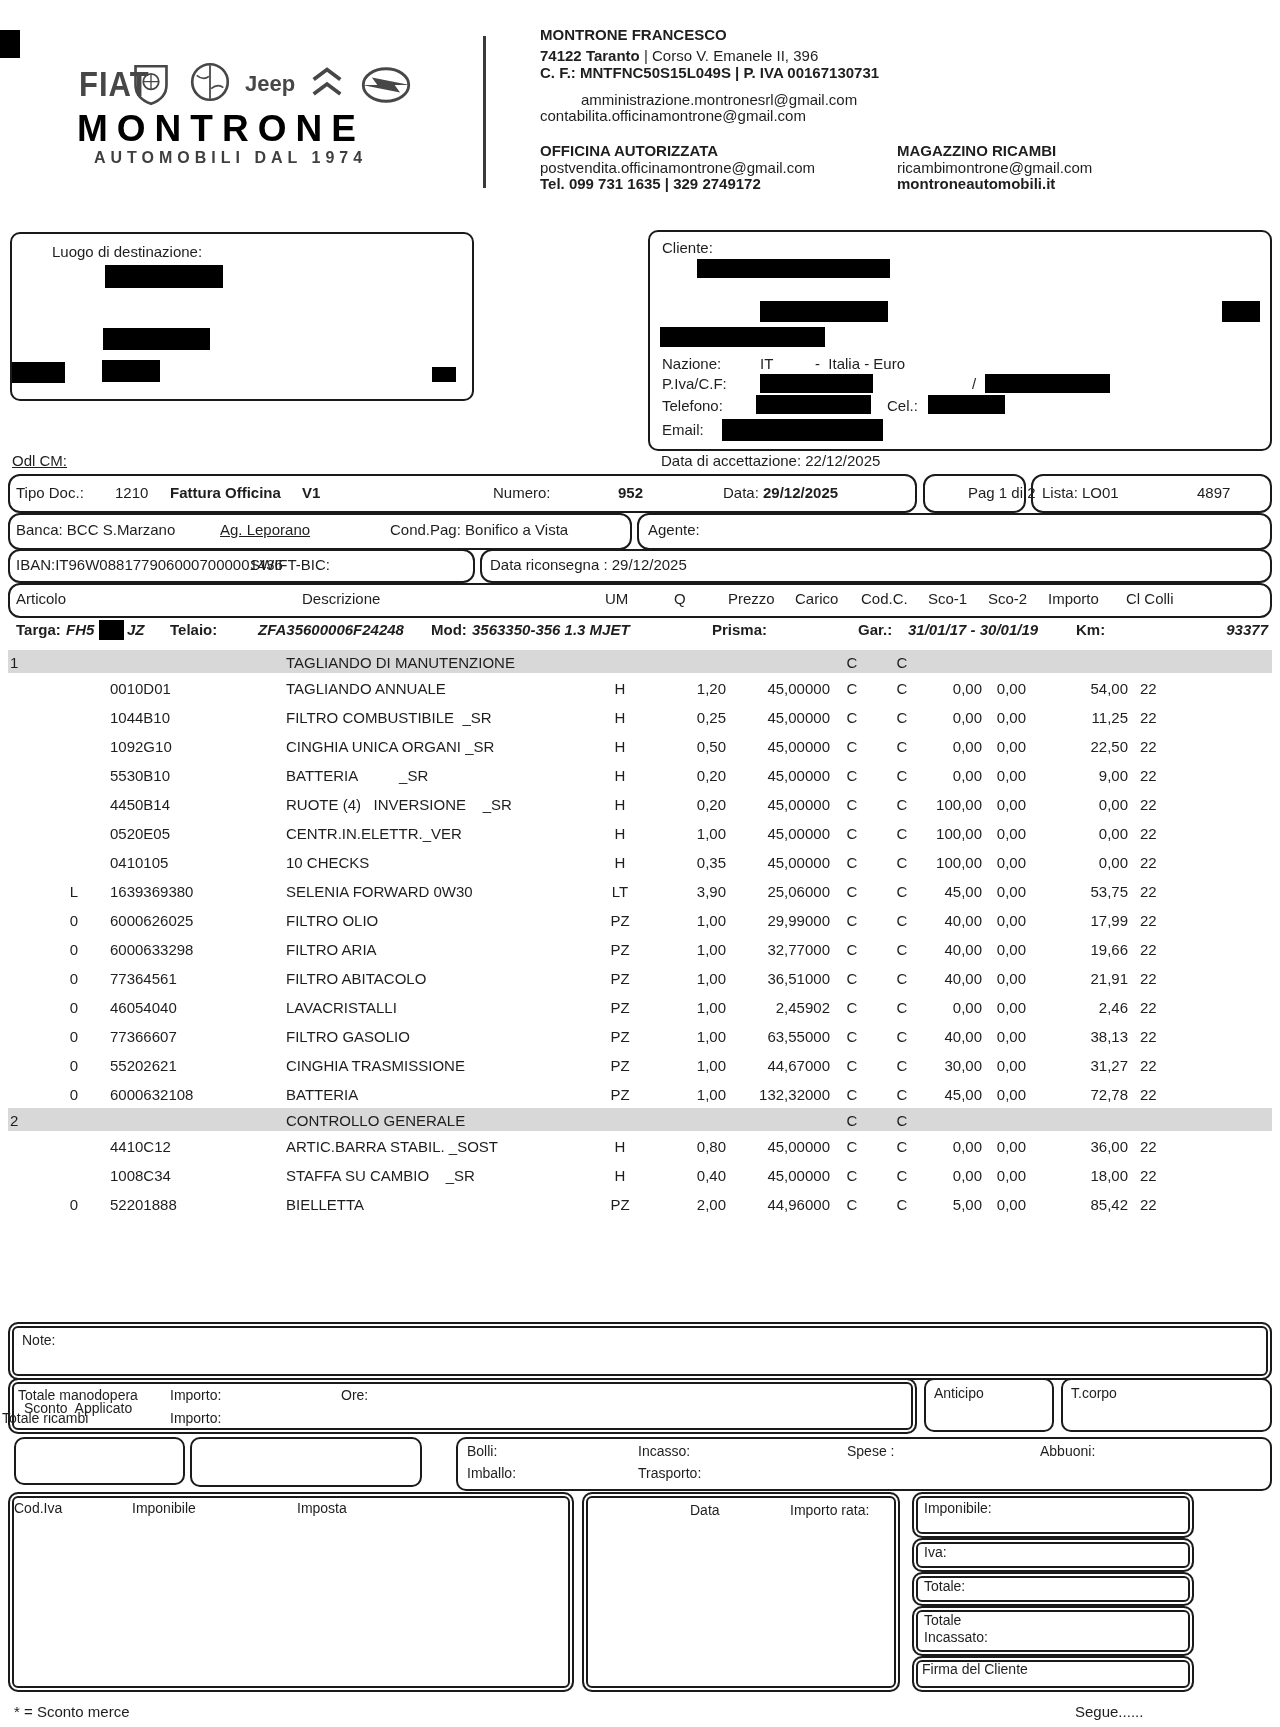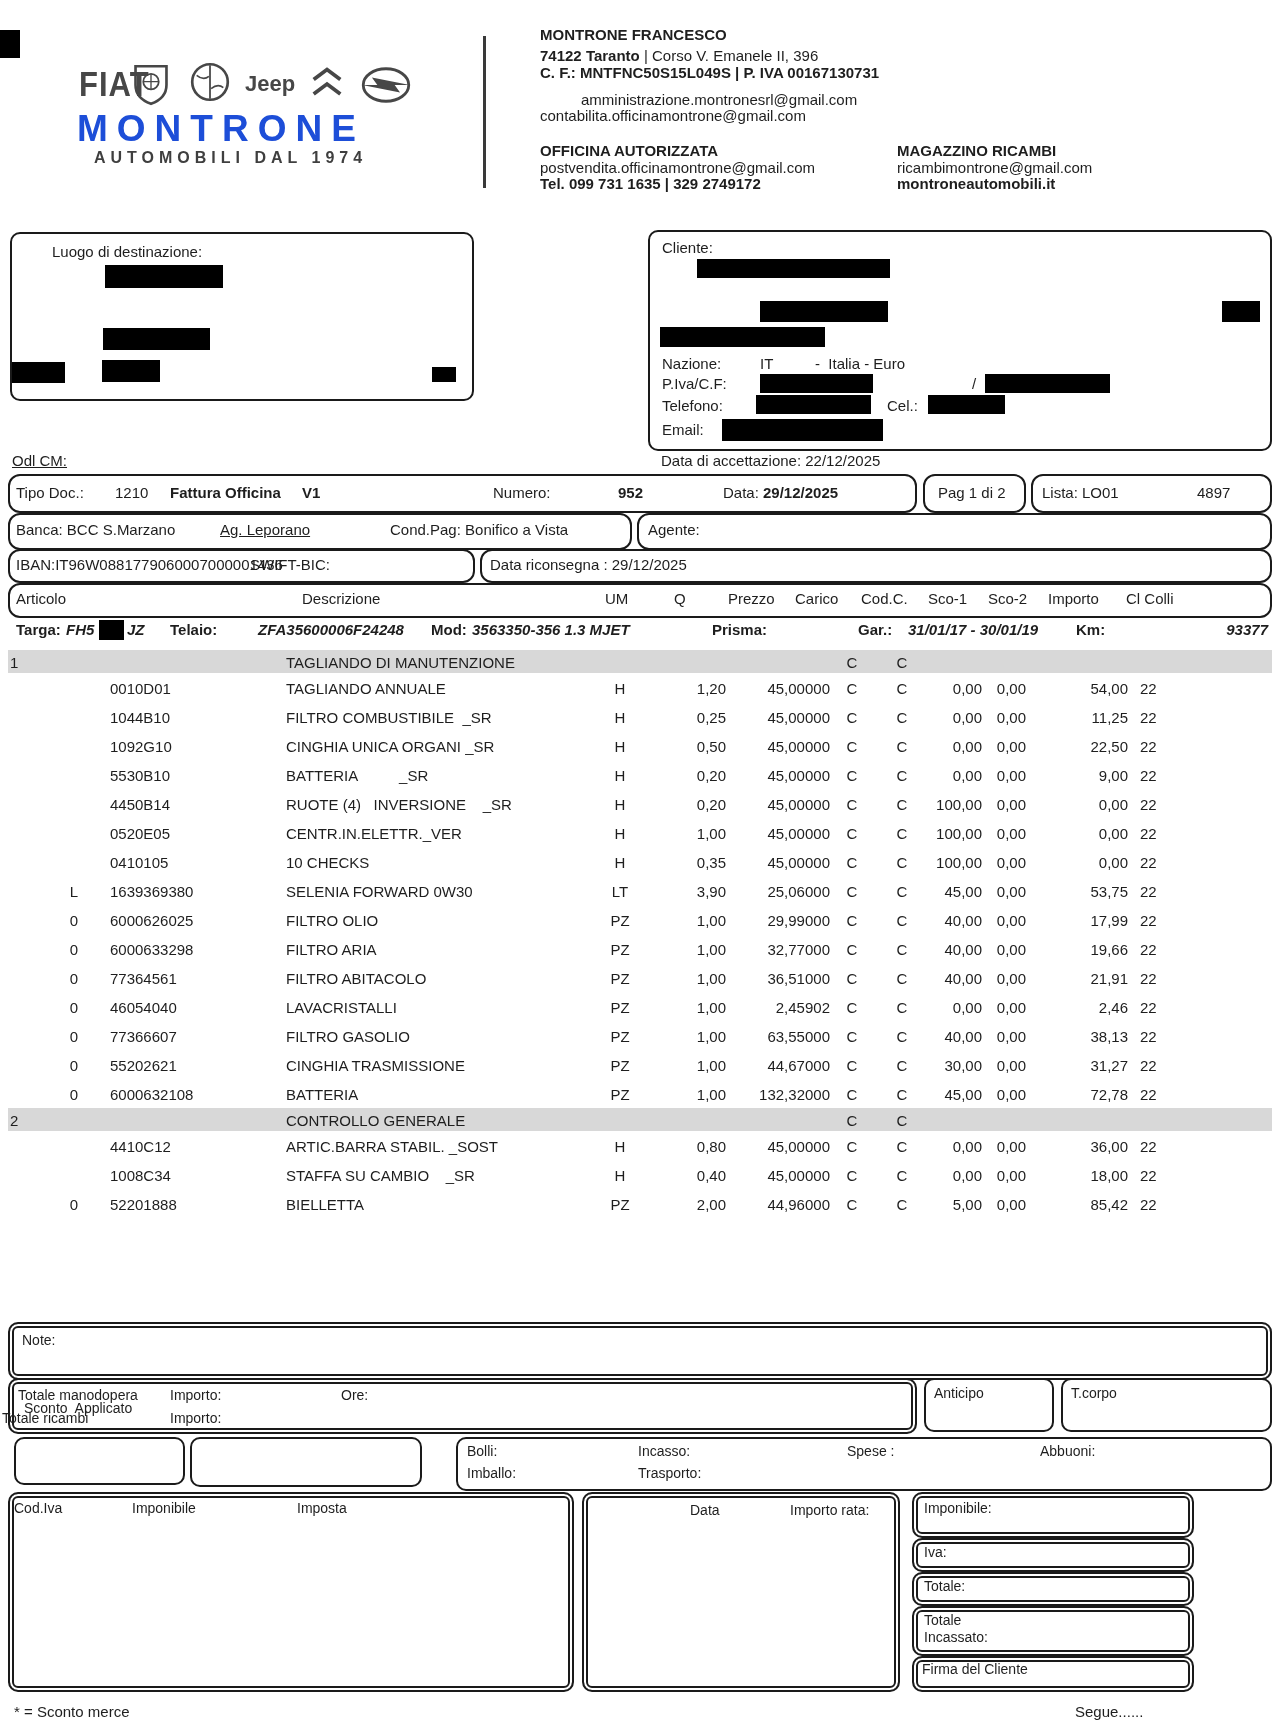--- a/index.html
+++ b/index.html
@@ -8,21 +8,21 @@
   .abs{position:absolute;}
   .lbl{position:absolute;font-size:15px;color:#1e1e1e;white-space:pre;line-height:1.15;}
   .sm{font-size:14px;}
   .b{font-weight:bold;}
   .i{font-style:italic;}
   .bx{position:absolute;border:2px solid #1a1a1a;border-radius:10px;background:transparent;}
   .dbl{box-shadow:inset 0 0 0 2px #ffffff, inset 0 0 0 4px #1a1a1a;}
   .red{position:absolute;background:#000000;}
   .vline{position:absolute;width:3px;background:#3a3a3a;}
   
-  .logo-name{position:absolute;font-weight:800;font-size:37px;letter-spacing:9px;color:#1d4ed8;}
+  .logo-name{position:absolute;font-weight:800;font-size:37px;letter-spacing:9px;color:#000000;}
   .logo-tag{position:absolute;font-weight:bold;font-size:16px;letter-spacing:5px;color:#3f3f3f;}
   .fiat-word{position:absolute;font-weight:800;font-size:31px;letter-spacing:1px;color:#474747;transform:scaleY(1.15);transform-origin:top left;}
   .jeep-word{position:absolute;font-weight:bold;font-size:22px;color:#474747;}
   .hco{position:absolute;font-size:15px;line-height:1.1;white-space:pre;}
   
   .tbody{position:absolute;left:0;top:650px;width:1280px;}
   .trow{position:relative;height:29px;}
   .trow.sect{height:23px;}
   .trow.sect::before{content:"";position:absolute;left:8px;right:8px;top:0;bottom:0;background:#d8d8d8;}
   .tcell{position:absolute;top:7px;font-size:15px;white-space:pre;}
@@ -116,21 +116,21 @@
   <div class="bx" style="left:923px;top:474px;width:99px;height:35px;border-radius:12px;"></div>
   <div class="bx" style="left:1031px;top:474px;width:237px;height:35px;border-radius:12px;"></div>
   <span class="lbl" style="left:16px;top:484px;">Tipo Doc.:</span>
   <span class="lbl" style="left:115px;top:484px;">1210</span>
   <span class="lbl b" style="left:170px;top:484px;">Fattura Officina</span>
   <span class="lbl b" style="left:302px;top:484px;">V1</span>
   <span class="lbl" style="left:493px;top:484px;">Numero:</span>
   <span class="lbl b" style="left:618px;top:484px;">952</span>
   <span class="lbl" style="left:723px;top:484px;">Data:</span>
   <span class="lbl b" style="left:763px;top:484px;">29/12/2025</span>
-  <span class="lbl" style="left:938px;top:484px;">Pag 1 di 2</span>
+  <span class="lbl" style="left:968px;top:484px;">Pag 1 di 2</span>
   <span class="lbl" style="left:1042px;top:484px;">Lista: LO01</span>
   <span class="lbl" style="left:1197px;top:484px;">4897</span>
 
   <div class="bx" style="left:8px;top:513px;width:620px;height:33px;border-radius:12px;"></div>
   <div class="bx" style="left:637px;top:513px;width:631px;height:33px;border-radius:12px;"></div>
   <span class="lbl" style="left:16px;top:521px;">Banca: BCC S.Marzano</span>
   <span class="lbl" style="left:220px;top:521px;text-decoration:underline;">Ag. Leporano</span>
   <span class="lbl" style="left:390px;top:521px;">Cond.Pag: Bonifico a Vista</span>
   <span class="lbl" style="left:648px;top:521px;">Agente:</span>
 

